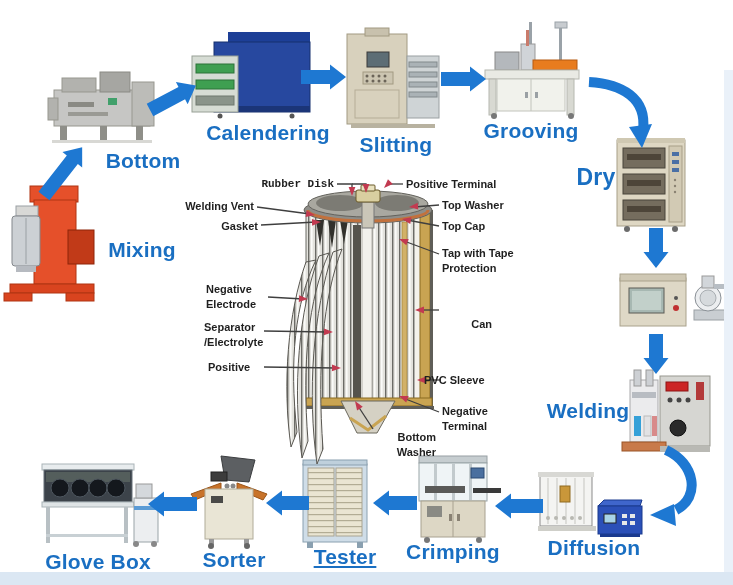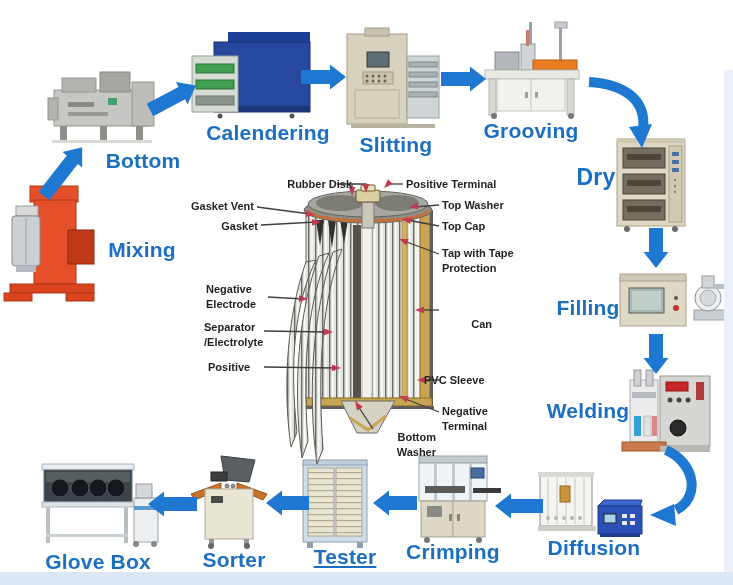--- a/index.html
+++ b/index.html
@@ -374,30 +374,29 @@
       <polygon points="0,0 -9,-3.4 -9,3.4" transform="translate(355,401) rotate(-123)"></polygon>
     </g>
   </svg>
 
   <div class="step-label" style="left:82px;top:238px;width:120px;">Mixing</div>
   <div class="step-label" style="left:83px;top:149px;width:120px;">Bottom</div>
   <div class="step-label" style="left:198px;top:121px;width:140px;">Calendering</div>
   <div class="step-label" style="left:336px;top:133px;width:120px;">Slitting</div>
   <div class="step-label" style="left:471px;top:119px;width:120px;">Grooving</div>
   <div class="step-label" style="left:556px;top:164px;width:80px;font-size:23px;">Dry</div>
-  <div class="step-label" style="left:528px;top:296px;width:120px;">Filling</div>
   <div class="step-label" style="left:528px;top:399px;width:120px;">Welding</div>
   <div class="step-label" style="left:534px;top:536px;width:120px;">Diffusion</div>
   <div class="step-label" style="left:393px;top:540px;width:120px;">Crimping</div>
   <div class="step-label" style="left:285px;top:545px;width:120px;text-decoration:underline;">Tester</div>
   <div class="step-label" style="left:174px;top:548px;width:120px;">Sorter</div>
   <div class="step-label" style="left:38px;top:550px;width:120px;">Glove Box</div>
 
-  <div class="callout ca-r" style="left:252px;top:177px;width:100px;">Rubber Disk</div>
-  <div class="callout ca-r" style="left:154px;top:199px;width:100px;">Gasket Vent</div>
+  <div class="callout ca-r" style="left:234px;top:177px;width:100px;font-family:Liberation Mono, monospace;">Rubber Disk</div>
+  <div class="callout ca-r" style="left:154px;top:199px;width:100px;">Welding Vent</div>
   <div class="callout ca-r" style="left:158px;top:219px;width:100px;">Gasket</div>
   <div class="callout" style="left:206px;top:282px;width:62px;">Negative Electrode</div>
   <div class="callout" style="left:204px;top:320px;width:66px;">Separator /Electrolyte</div>
   <div class="callout" style="left:208px;top:360px;width:60px;">Positive</div>
   <div class="callout ca-c" style="left:358px;top:430px;width:78px;text-align:right;">Bottom Washer</div>
   <div class="callout" style="left:406px;top:177px;width:110px;">Positive Terminal</div>
   <div class="callout" style="left:442px;top:198px;width:90px;">Top Washer</div>
   <div class="callout" style="left:442px;top:219px;width:80px;">Top Cap</div>
   <div class="callout" style="left:442px;top:246px;width:88px;">Tap with Tape Protection</div>
   <div class="callout" style="left:442px;top:317px;width:50px;text-align:right;">Can</div>

